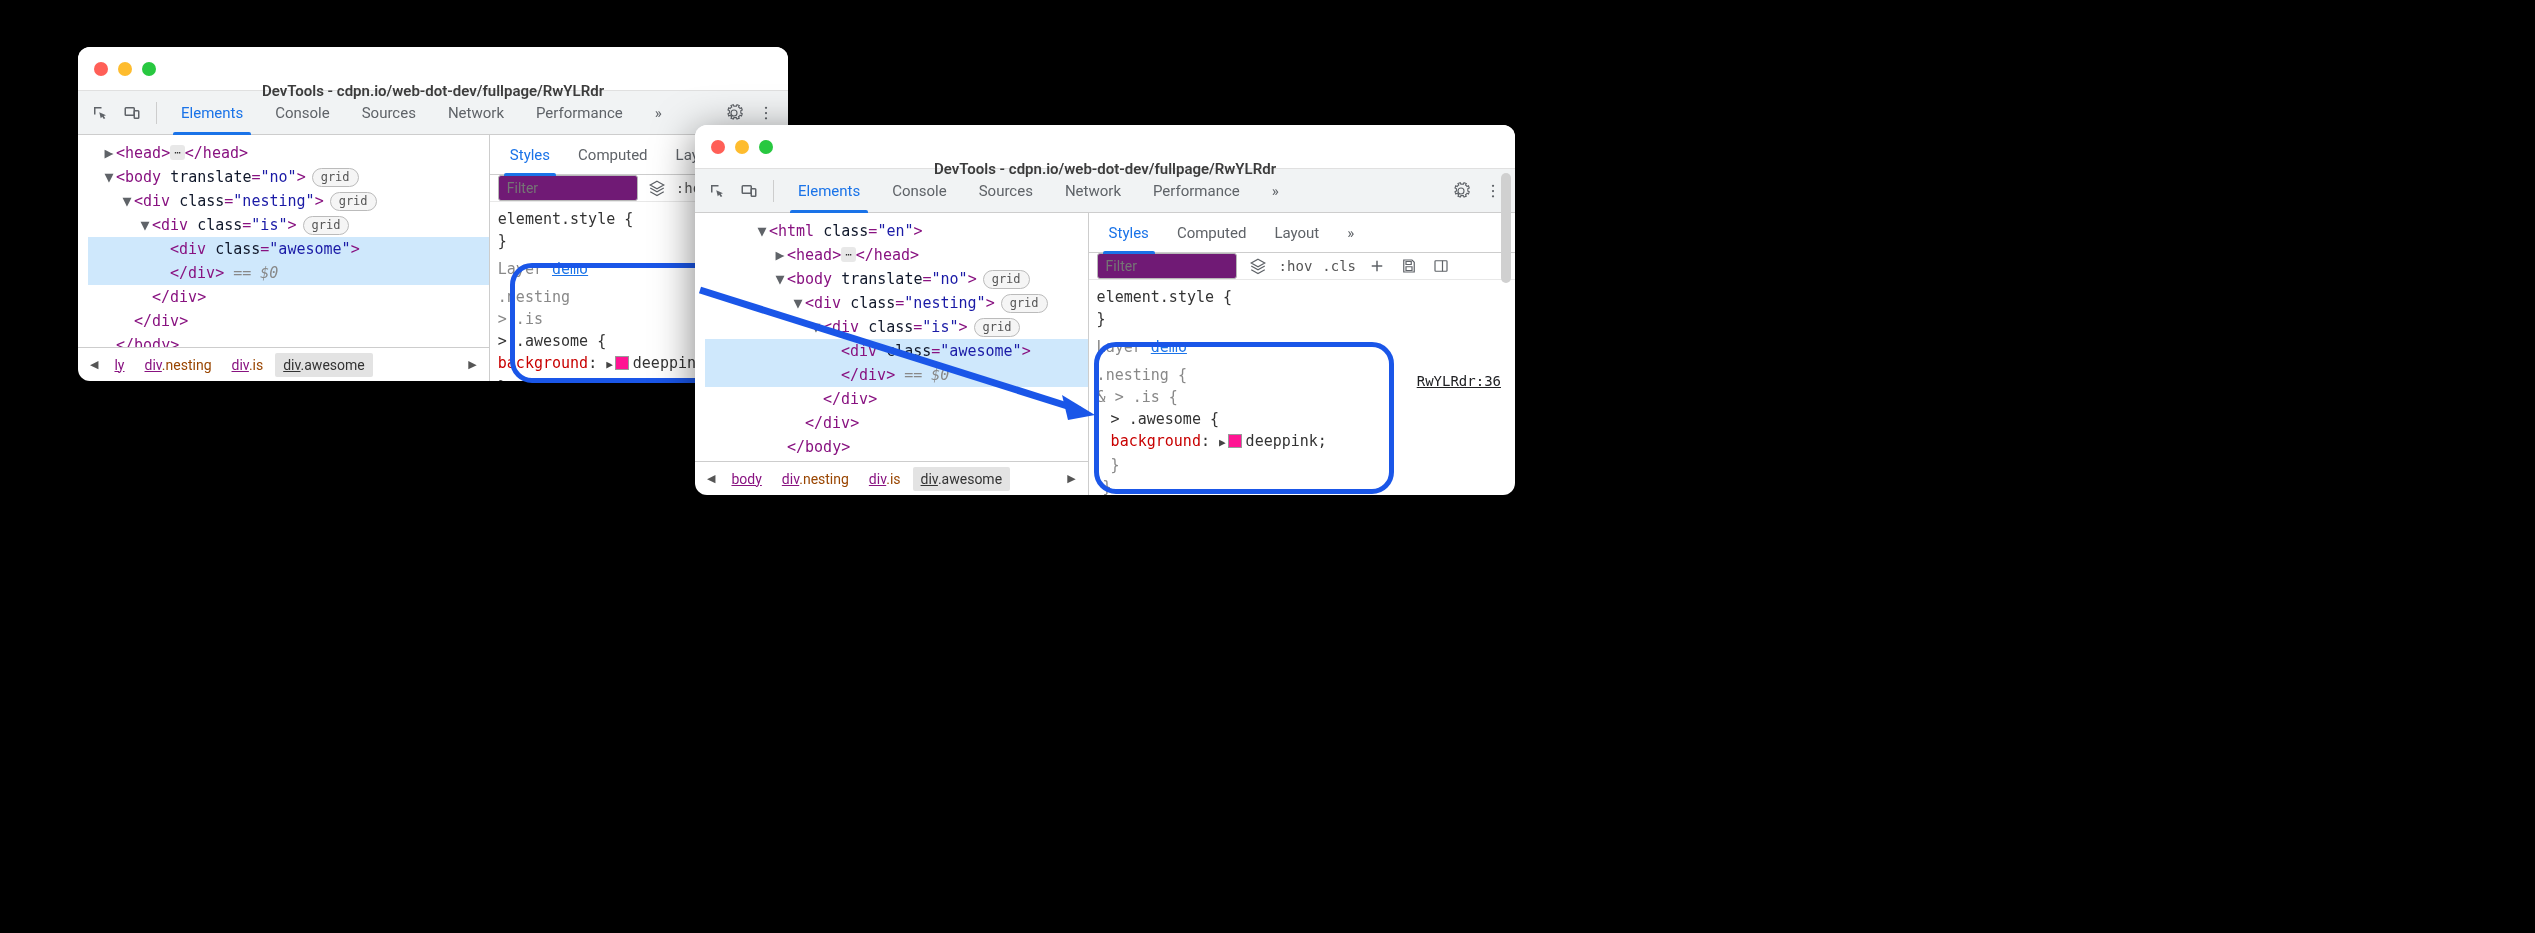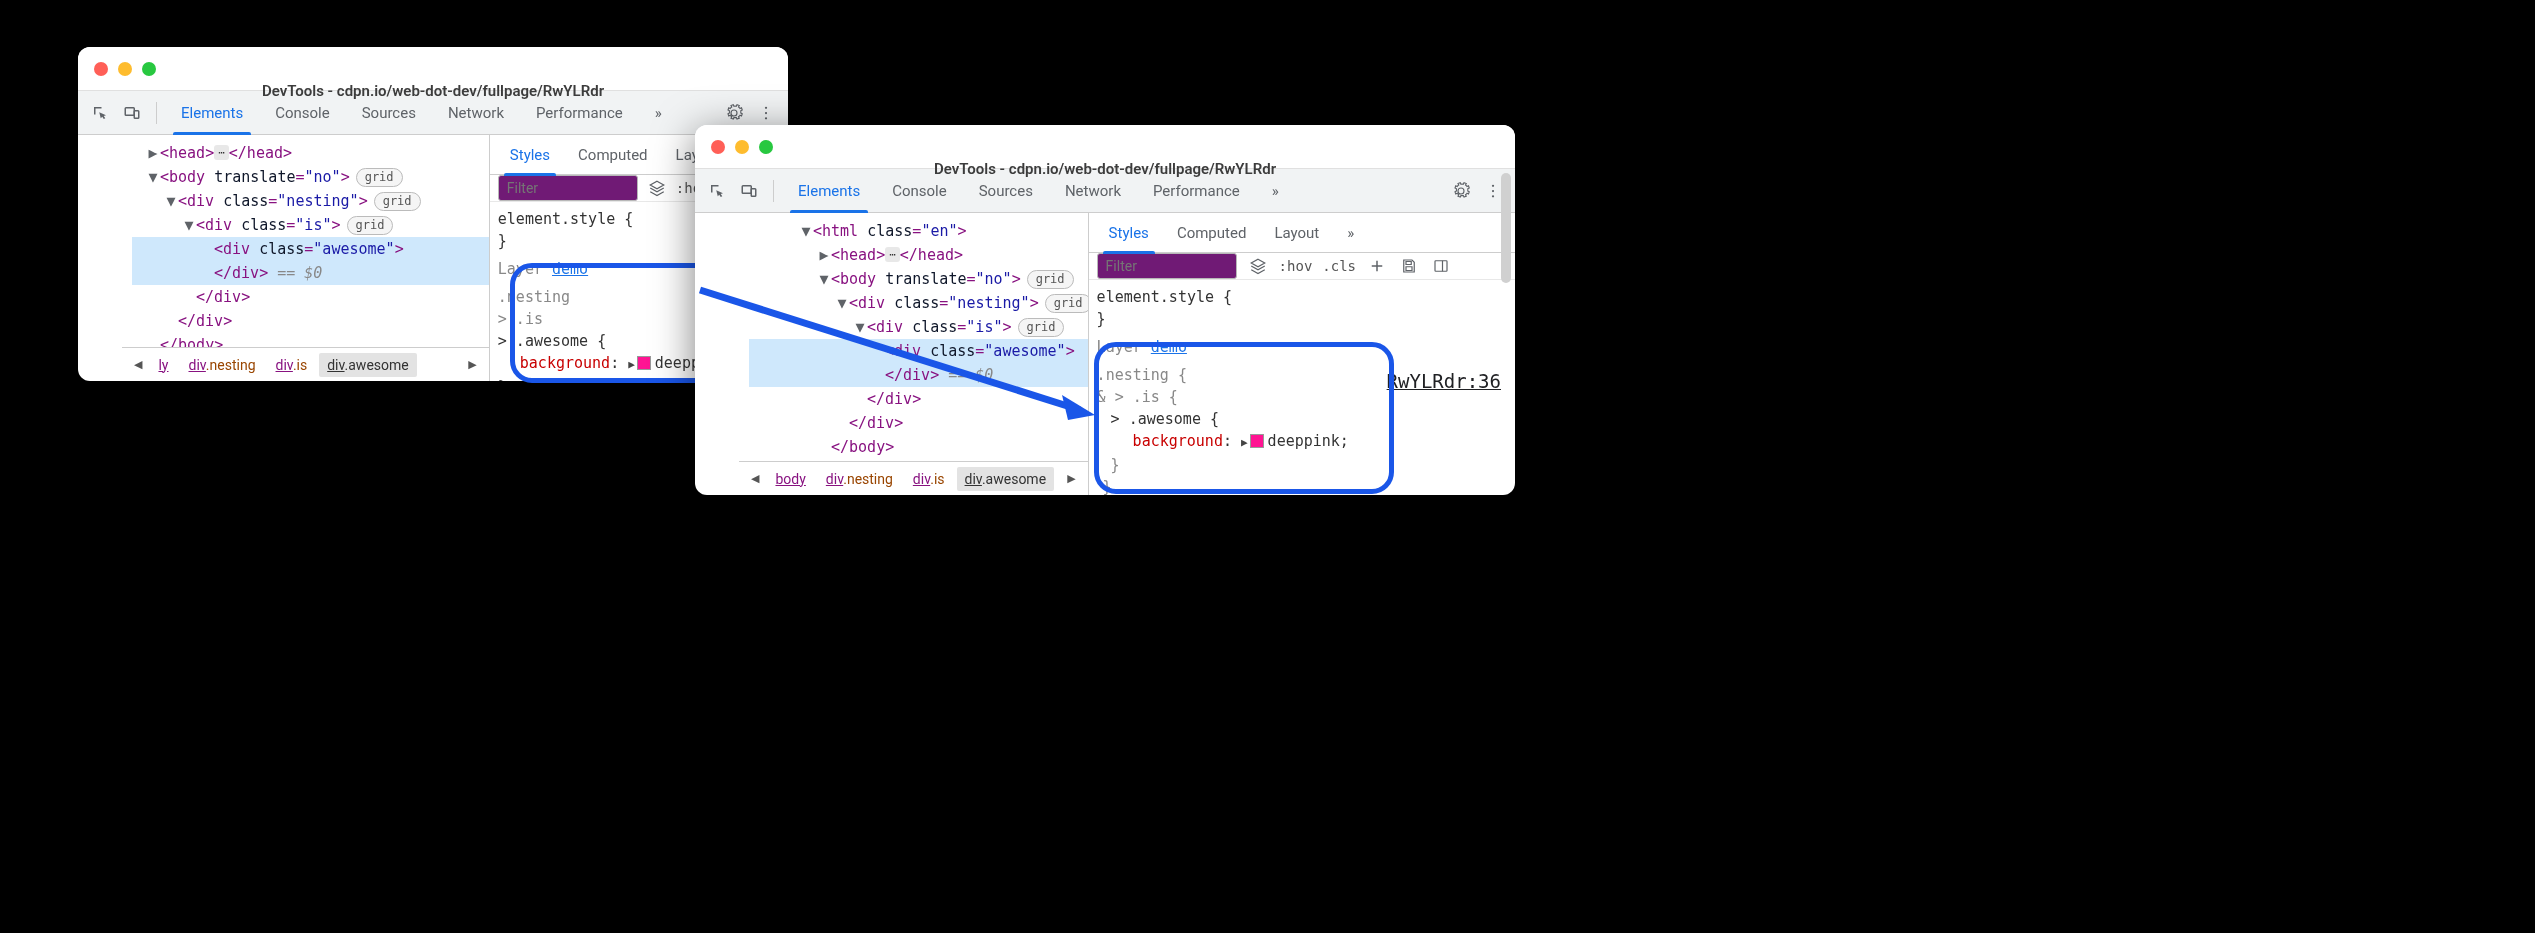--- a/index.html
+++ b/index.html
@@ -93,21 +93,20 @@
     min-height: 0;
   }
 
   
   .dom-panel {
     flex: 1 1 58%;
     display: flex;
     flex-direction: column;
     border-right: 1px solid #cdcdcd;
     min-width: 0;
-    padding-left: 44px;
   }
   .dom-tree {
     flex: 1;
     overflow: hidden;
     padding: 6px 0 6px 10px;
     font-family: Menlo, Consolas, monospace;
     font-size: 15px;
     line-height: 24px;
     position: relative;
   }
@@ -232,41 +231,41 @@
     font-family: Menlo, Consolas, monospace;
     font-size: 15px;
     color: #333;
     line-height: 22px;
     position: relative;
     overflow: visible;
   }
   .rule-block { margin-bottom: 6px; position: relative; }
   .styles-body .gray { color: #888; }
   .styles-body .selector { color: #333; }
-  .styles-body .prop { color: #c80000; margin-left: 22px; }
+  .styles-body .prop { color: #c80000; }
   .styles-body .val { color: #333; }
   .layer-label { color: #888; font-family: inherit; }
   .layer-link { color: #1a73e8; text-decoration: underline; cursor: pointer; }
   .swatch {
     display: inline-block; width: 14px; height: 14px;
     background: #ff1493;
     border: 1px solid #999;
     vertical-align: middle;
     margin-right: 4px;
     position: relative; top: -1px;
   }
   .tiny-disclose { color: #444; font-size: 11px; margin-right: 2px; }
   .src-link {
     position: absolute;
     right: 6px;
     top: 6px;
     color: #202124;
     text-decoration: underline;
     font-family: Menlo, Consolas, monospace;
-    font-size: 19px;
+    font-size: 14px;
     cursor: pointer;
   }
 
   .highlight-box {
     position: absolute;
     border: 5px solid #1a56e8;
     border-radius: 22px;
     pointer-events: none;
   }
 

